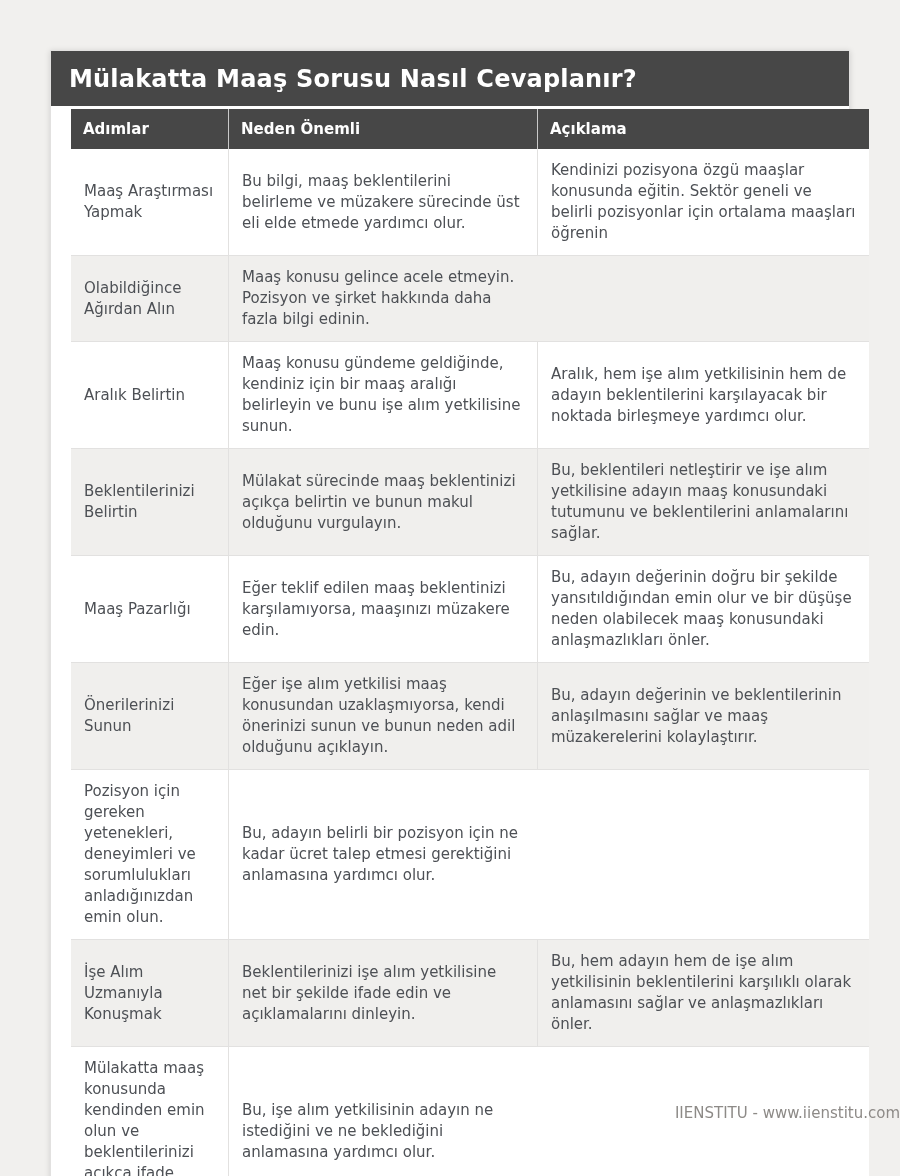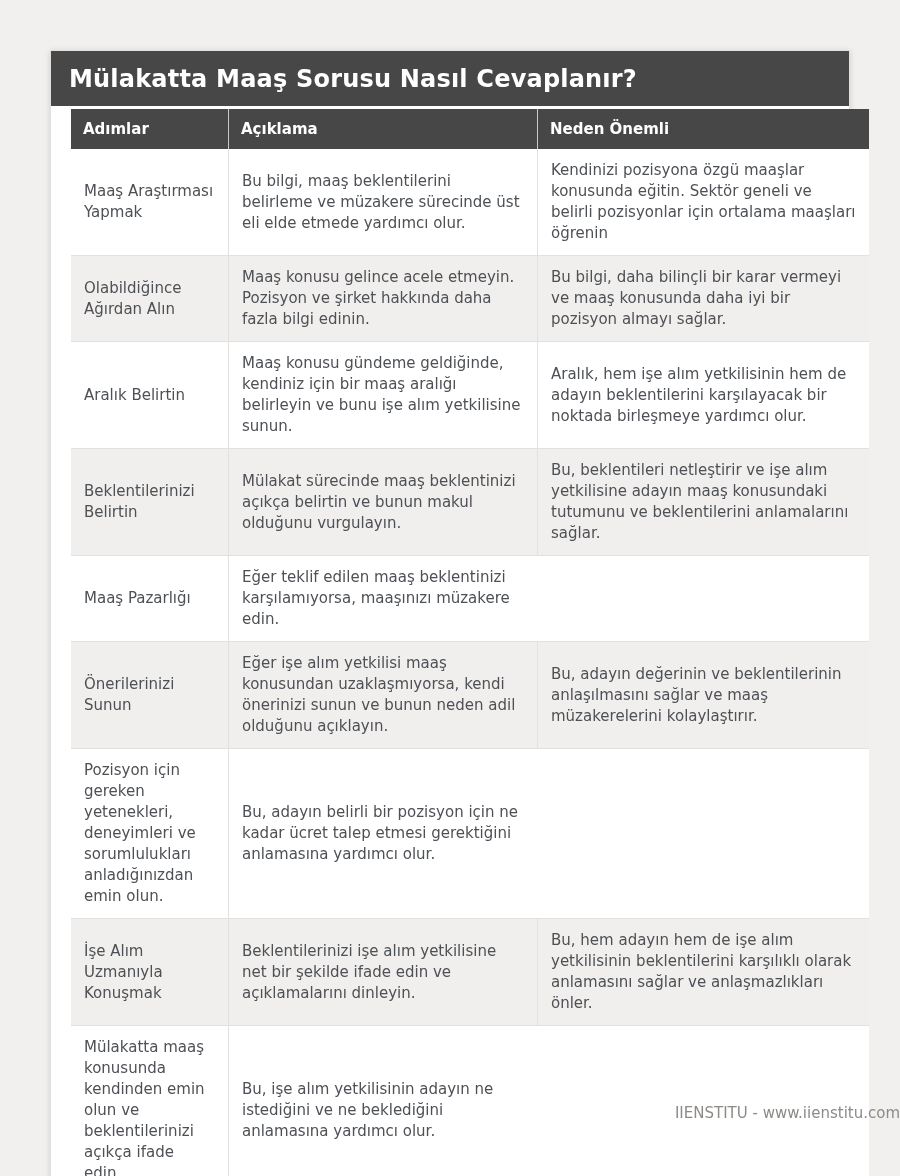--- a/index.html
+++ b/index.html
@@ -83,51 +83,51 @@
 <body>
 
 <div class="page">
   <div class="card">
     <div class="title-bar">
       <h1>Mülakatta Maaş Sorusu Nasıl Cevaplanır?</h1>
     </div>
     <div class="table">
       <div class="thead">
         <div class="th">Adımlar</div>
+        <div class="th">Neden Önemli</div>
         <div class="th">Açıklama</div>
-        <div class="th">Neden Önemli</div>
       </div>
       <div class="tbody" id="tbody">
   <div class="tr">
     <div class="td">Maaş Araştırması Yapmak</div>
     <div class="td">Bu bilgi, maaş beklentilerini belirleme ve müzakere sürecinde üst eli elde etmede yardımcı olur.</div>
     <div class="td">Kendinizi pozisyona özgü maaşlar konusunda eğitin. Sektör geneli ve belirli pozisyonlar için ortalama maaşları öğrenin</div>
   </div>
 
   <div class="tr">
     <div class="td">Olabildiğince Ağırdan Alın</div>
     <div class="td">Maaş konusu gelince acele etmeyin. Pozisyon ve şirket hakkında daha fazla bilgi edinin.</div>
-    <div class="td">Bu bilgi, daha bilinçli bir karar vermeyi ve maaş konusunda daha iyi bir pozisyon almayı sağlar.</div>
   </div>
 
   <div class="tr">
     <div class="td">Aralık Belirtin</div>
     <div class="td">Maaş konusu gündeme geldiğinde, kendiniz için bir maaş aralığı belirleyin ve bunu işe alım yetkilisine sunun.</div>
     <div class="td">Aralık, hem işe alım yetkilisinin hem de adayın beklentilerini karşılayacak bir noktada birleşmeye yardımcı olur.</div>
   </div>
 
   <div class="tr">
     <div class="td">Beklentilerinizi Belirtin</div>
     <div class="td">Mülakat sürecinde maaş beklentinizi açıkça belirtin ve bunun makul olduğunu vurgulayın.</div>
     <div class="td">Bu, beklentileri netleştirir ve işe alım yetkilisine adayın maaş konusundaki tutumunu ve beklentilerini anlamalarını sağlar.</div>
   </div>
 
   <div class="tr">
     <div class="td">Maaş Pazarlığı</div>
     <div class="td">Eğer teklif edilen maaş beklentinizi karşılamıyorsa, maaşınızı müzakere edin.</div>
+    <div class="td">Bu, adayın değerinin doğru bir şekilde yansıtıldığından emin olur ve bir düşüşe neden olabilecek maaş konusundaki anlaşmazlıkları önler.</div>
   </div>
 
   <div class="tr">
     <div class="td">Önerilerinizi Sunun</div>
     <div class="td">Eğer işe alım yetkilisi maaş konusundan uzaklaşmıyorsa, kendi önerinizi sunun ve bunun neden adil olduğunu açıklayın.</div>
     <div class="td">Bu, adayın değerinin ve beklentilerinin anlaşılmasını sağlar ve maaş müzakerelerini kolaylaştırır.</div>
   </div>
 
   <div class="tr">
     <div class="td">Pozisyon için gereken yetenekleri, deneyimleri ve sorumlulukları anladığınızdan emin olun.</div>

